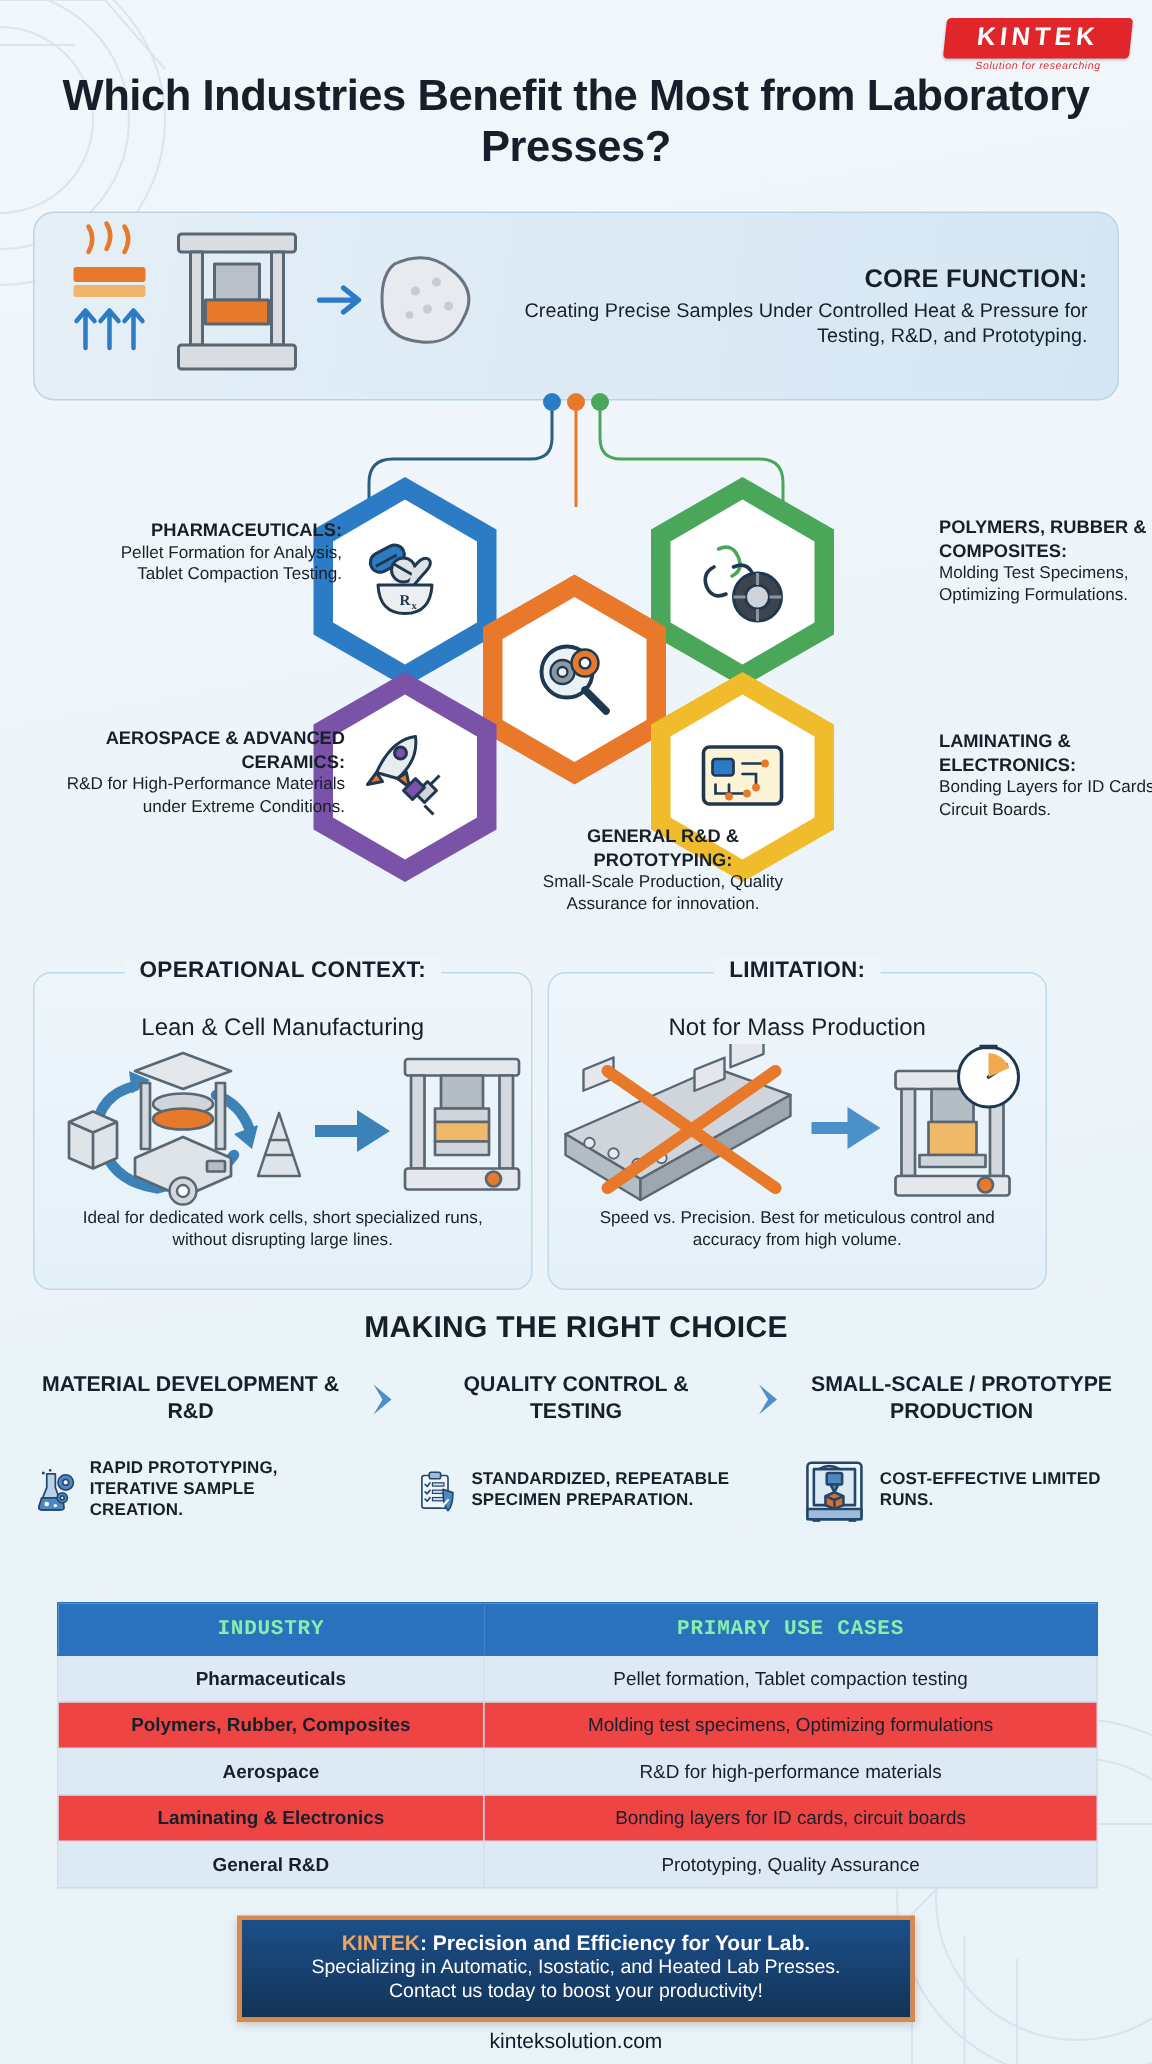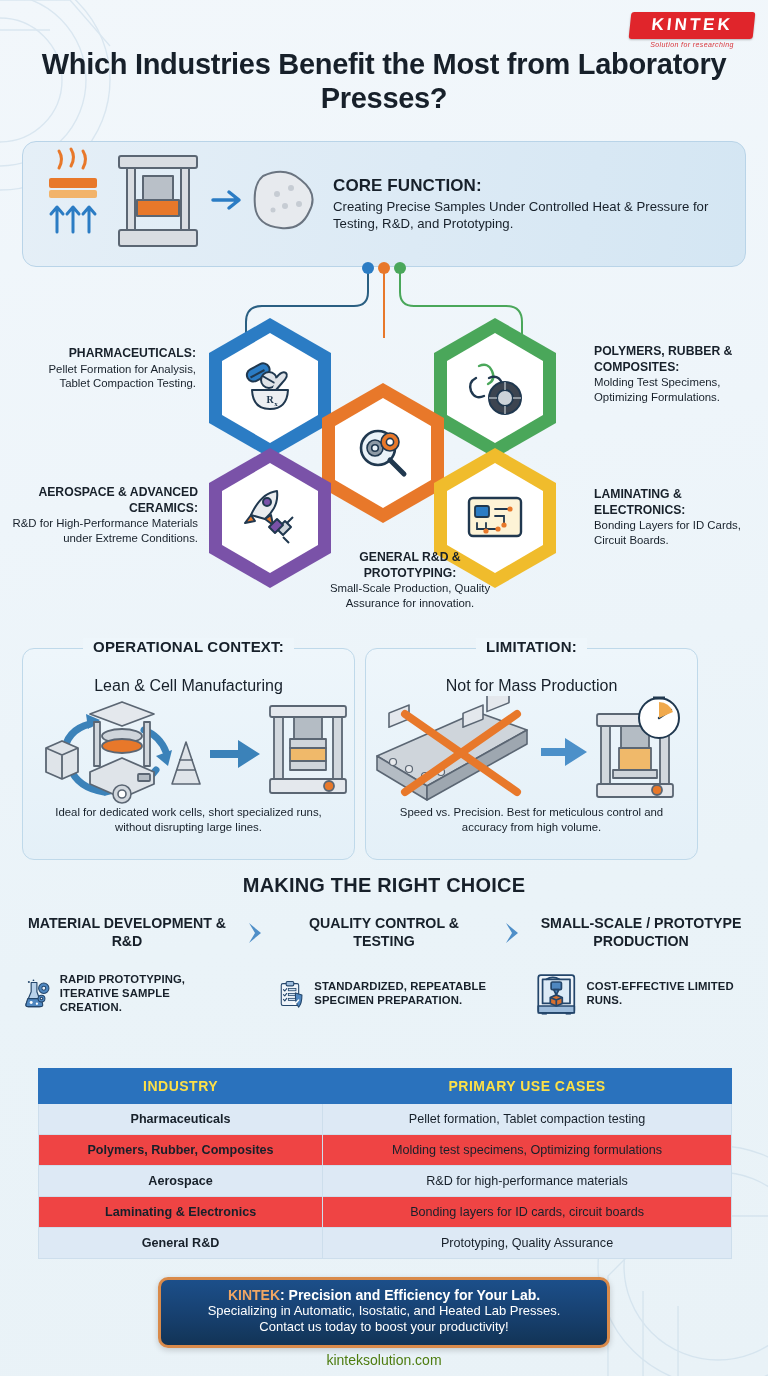--- a/index.html
+++ b/index.html
@@ -30,40 +30,40 @@
     font-size: 29px; line-height: 1.17; font-weight: 700; letter-spacing: -.3px; z-index: 5;
   }
 
   
   .core-card {
     position: absolute; left: 22px; top: 141px; width: 724px; height: 126px;
     background: linear-gradient(100deg,#e5eff7 0%, #dceaf5 55%, #d4e6f3 100%);
     border: 1px solid #b9d4e8; border-radius: 14px; display: flex; align-items: center;
   }
   .core-art { width: 310px; height: 100%; position: relative; flex: 0 0 310px; }
-  .core-text { padding-right: 32px; }
+  .core-text { padding-right: 20px; text-align: right; }
   .core-head { font-size: 17px; font-weight: 700; letter-spacing: .1px; }
   .core-sub { font-size: 13.2px; line-height: 1.3; margin-top: 2px; }
 
   
   .connectors { position: absolute; left: 0; top: 258px; width: 768px; height: 80px; z-index: 2; }
 
   
   .hexzone { position: absolute; left: 0; top: 300px; width: 768px; height: 340px; z-index: 3; }
   .hex { position: absolute; width: 130px; height: 146px; }
   .hex svg { display: block; }
   .hex .glyph { position: absolute; inset: 0; display: flex; align-items: center; justify-content: center; }
 
   .hex-ph   { left: 205px; top: 15px; }
   .hex-po   { left: 430px; top: 15px; }
   .hex-ctr  { left: 318px; top: 80px; }
   .hex-ae   { left: 205px; top: 145px; }
   .hex-le   { left: 430px; top: 145px; }
 
-  .lbl { position: absolute; font-size: 11.4px; line-height: 1.28; }
+  .lbl { position: absolute; font-size: 11.4px; line-height: 1.28; margin-left: 32px; }
   .lbl b { font-size: 12.2px; display: block; }
   .lbl-left  { text-align: right; }
   .lbl-right { text-align: left; }
   .lbl-ph { left: 18px;  top: 46px;  width: 178px; }
   .lbl-ae { left: 8px;   top: 185px; width: 190px; }
   .lbl-po { left: 594px; top: 44px;  width: 168px; }
   .lbl-le { left: 594px; top: 187px; width: 168px; }
   .lbl-ct { left: 320px; top: 250px; width: 180px; text-align: center; }
 
   
@@ -96,41 +96,41 @@
   .detail-row {
     position: absolute; top: 968px; left: 22px; width: 724px;
     display: flex; align-items: center; justify-content: space-between;
   }
   .detail-col { width: 212px; display: flex; align-items: center; gap: 8px; }
   .detail-col .dtxt { font-size: 11.3px; font-weight: 700; line-height: 1.22; letter-spacing: .1px; }
 
   
   .tbl { position: absolute; left: 38px; top: 1068px; width: 694px; border-collapse: collapse; z-index: 4; }
   .tbl th {
-    background: #2a72bd; color: #fde047; font-size: 14px; font-weight: 700;
-    padding: 9px 4px; letter-spacing: .5px; border: 1px solid #2a72bd;
+    background: #2a72bd; color: #86efac; font-size: 14px; font-weight: 700;
+    padding: 9px 4px; letter-spacing: .5px; border: 1px solid #2a72bd; font-family: Liberation Mono, monospace;
   }
   .tbl td { font-size: 12.6px; padding: 8px 6px; text-align: center; border: 1px solid #cddeec; }
   .tbl td.ind { font-weight: 700; }
   .tbl tr.alt td { background: #dde9f5; }
   .tbl tr.plain td { background: #ef4444; }
 
   
   .cta {
-    position: absolute; left: 158px; top: 1277px; width: 452px; border-radius: 10px;
+    position: absolute; left: 158px; top: 1277px; width: 452px; border-radius: 0;
     background: linear-gradient(180deg,#1c4f8a 0%, #17406f 55%, #123456 100%);
     border: 3px solid #d98a4a; color: #fff; text-align: center; padding: 7px 10px 9px;
     box-shadow: 0 2px 6px rgba(0,0,0,.18); z-index: 5;
   }
   .cta-l1 { font-size: 14px; font-weight: 700; }
   .cta-l1 .k { color: #f0a663; }
   .cta-l2, .cta-l3 { font-size: 13px; line-height: 1.25; }
   .site {
     position: absolute; top: 1352px; width: 768px; text-align: center;
-    font-size: 14px; color: #4d7c0f; z-index: 5;
+    font-size: 14px; color: #0f172a; z-index: 5;
   }
 </style>
 </head>
 <body>
 
 <svg class="bg-deco bg-tl" viewBox="0 0 320 300">
   <g fill="none" stroke="#c3d7e6" stroke-width="1.4">
     <circle cx="60" cy="120" r="110"></circle>
       <circle cx="60" cy="120" r="86"></circle>
       <circle cx="60" cy="120" r="62"></circle>

